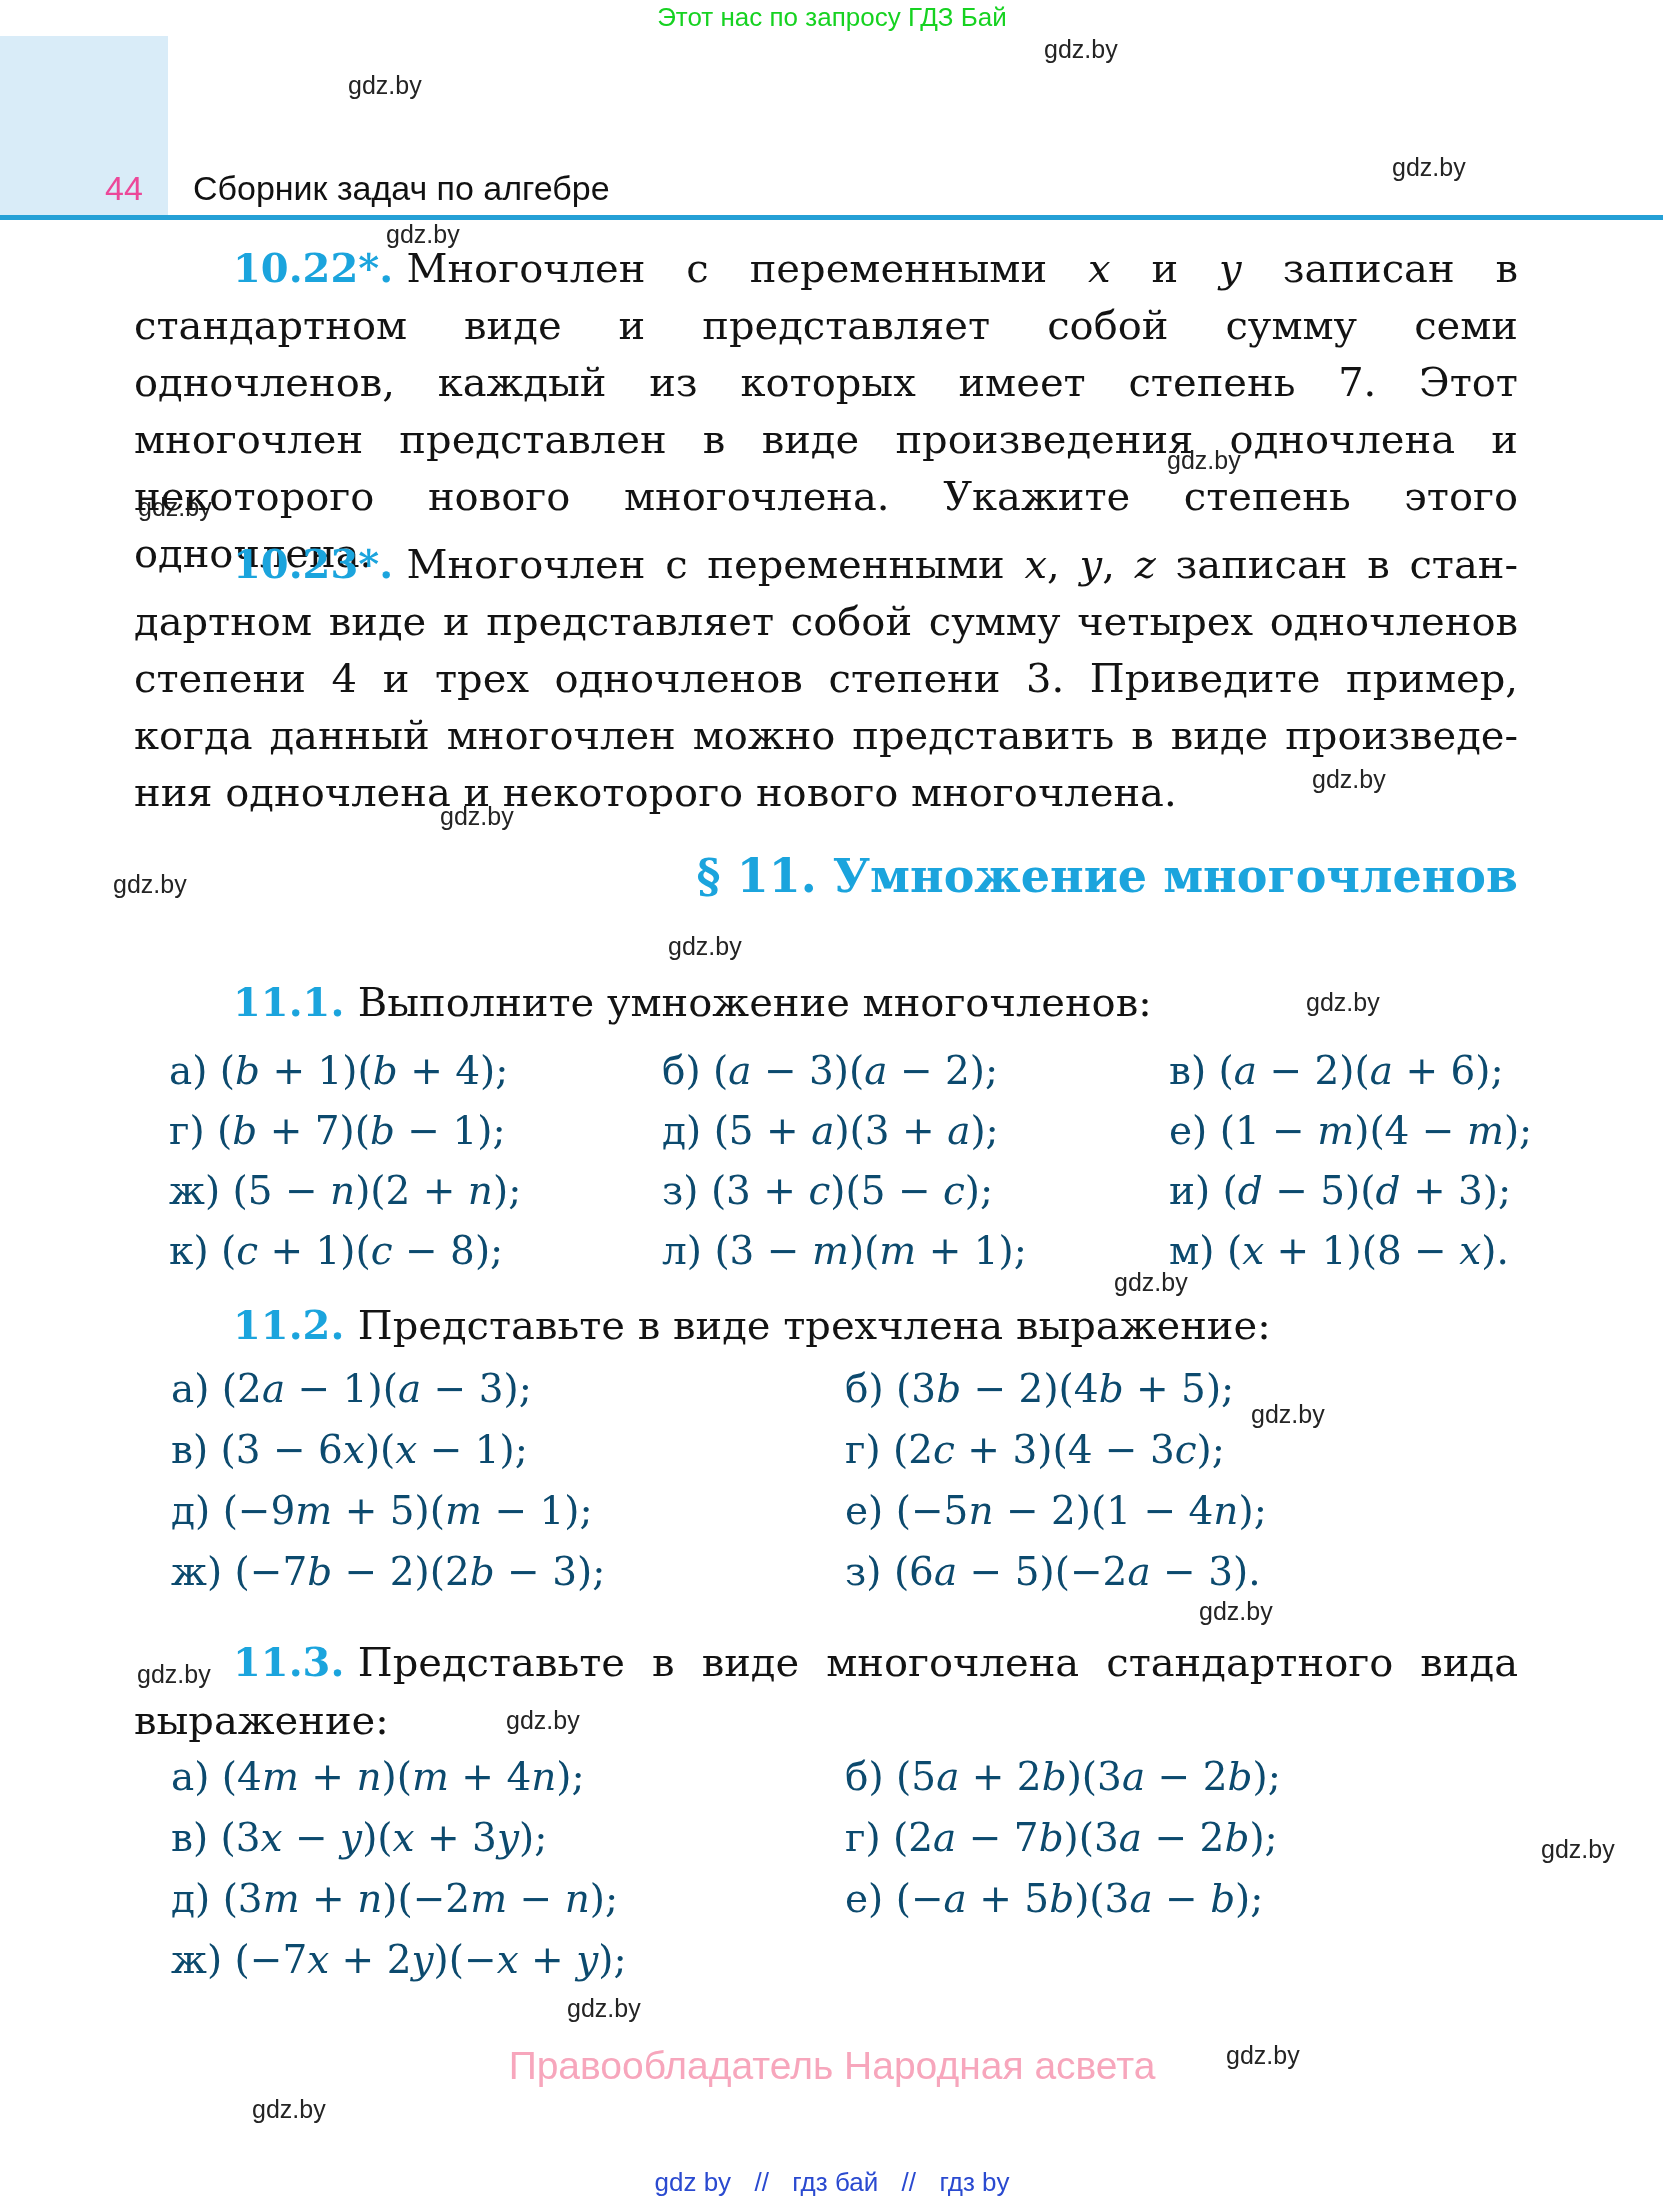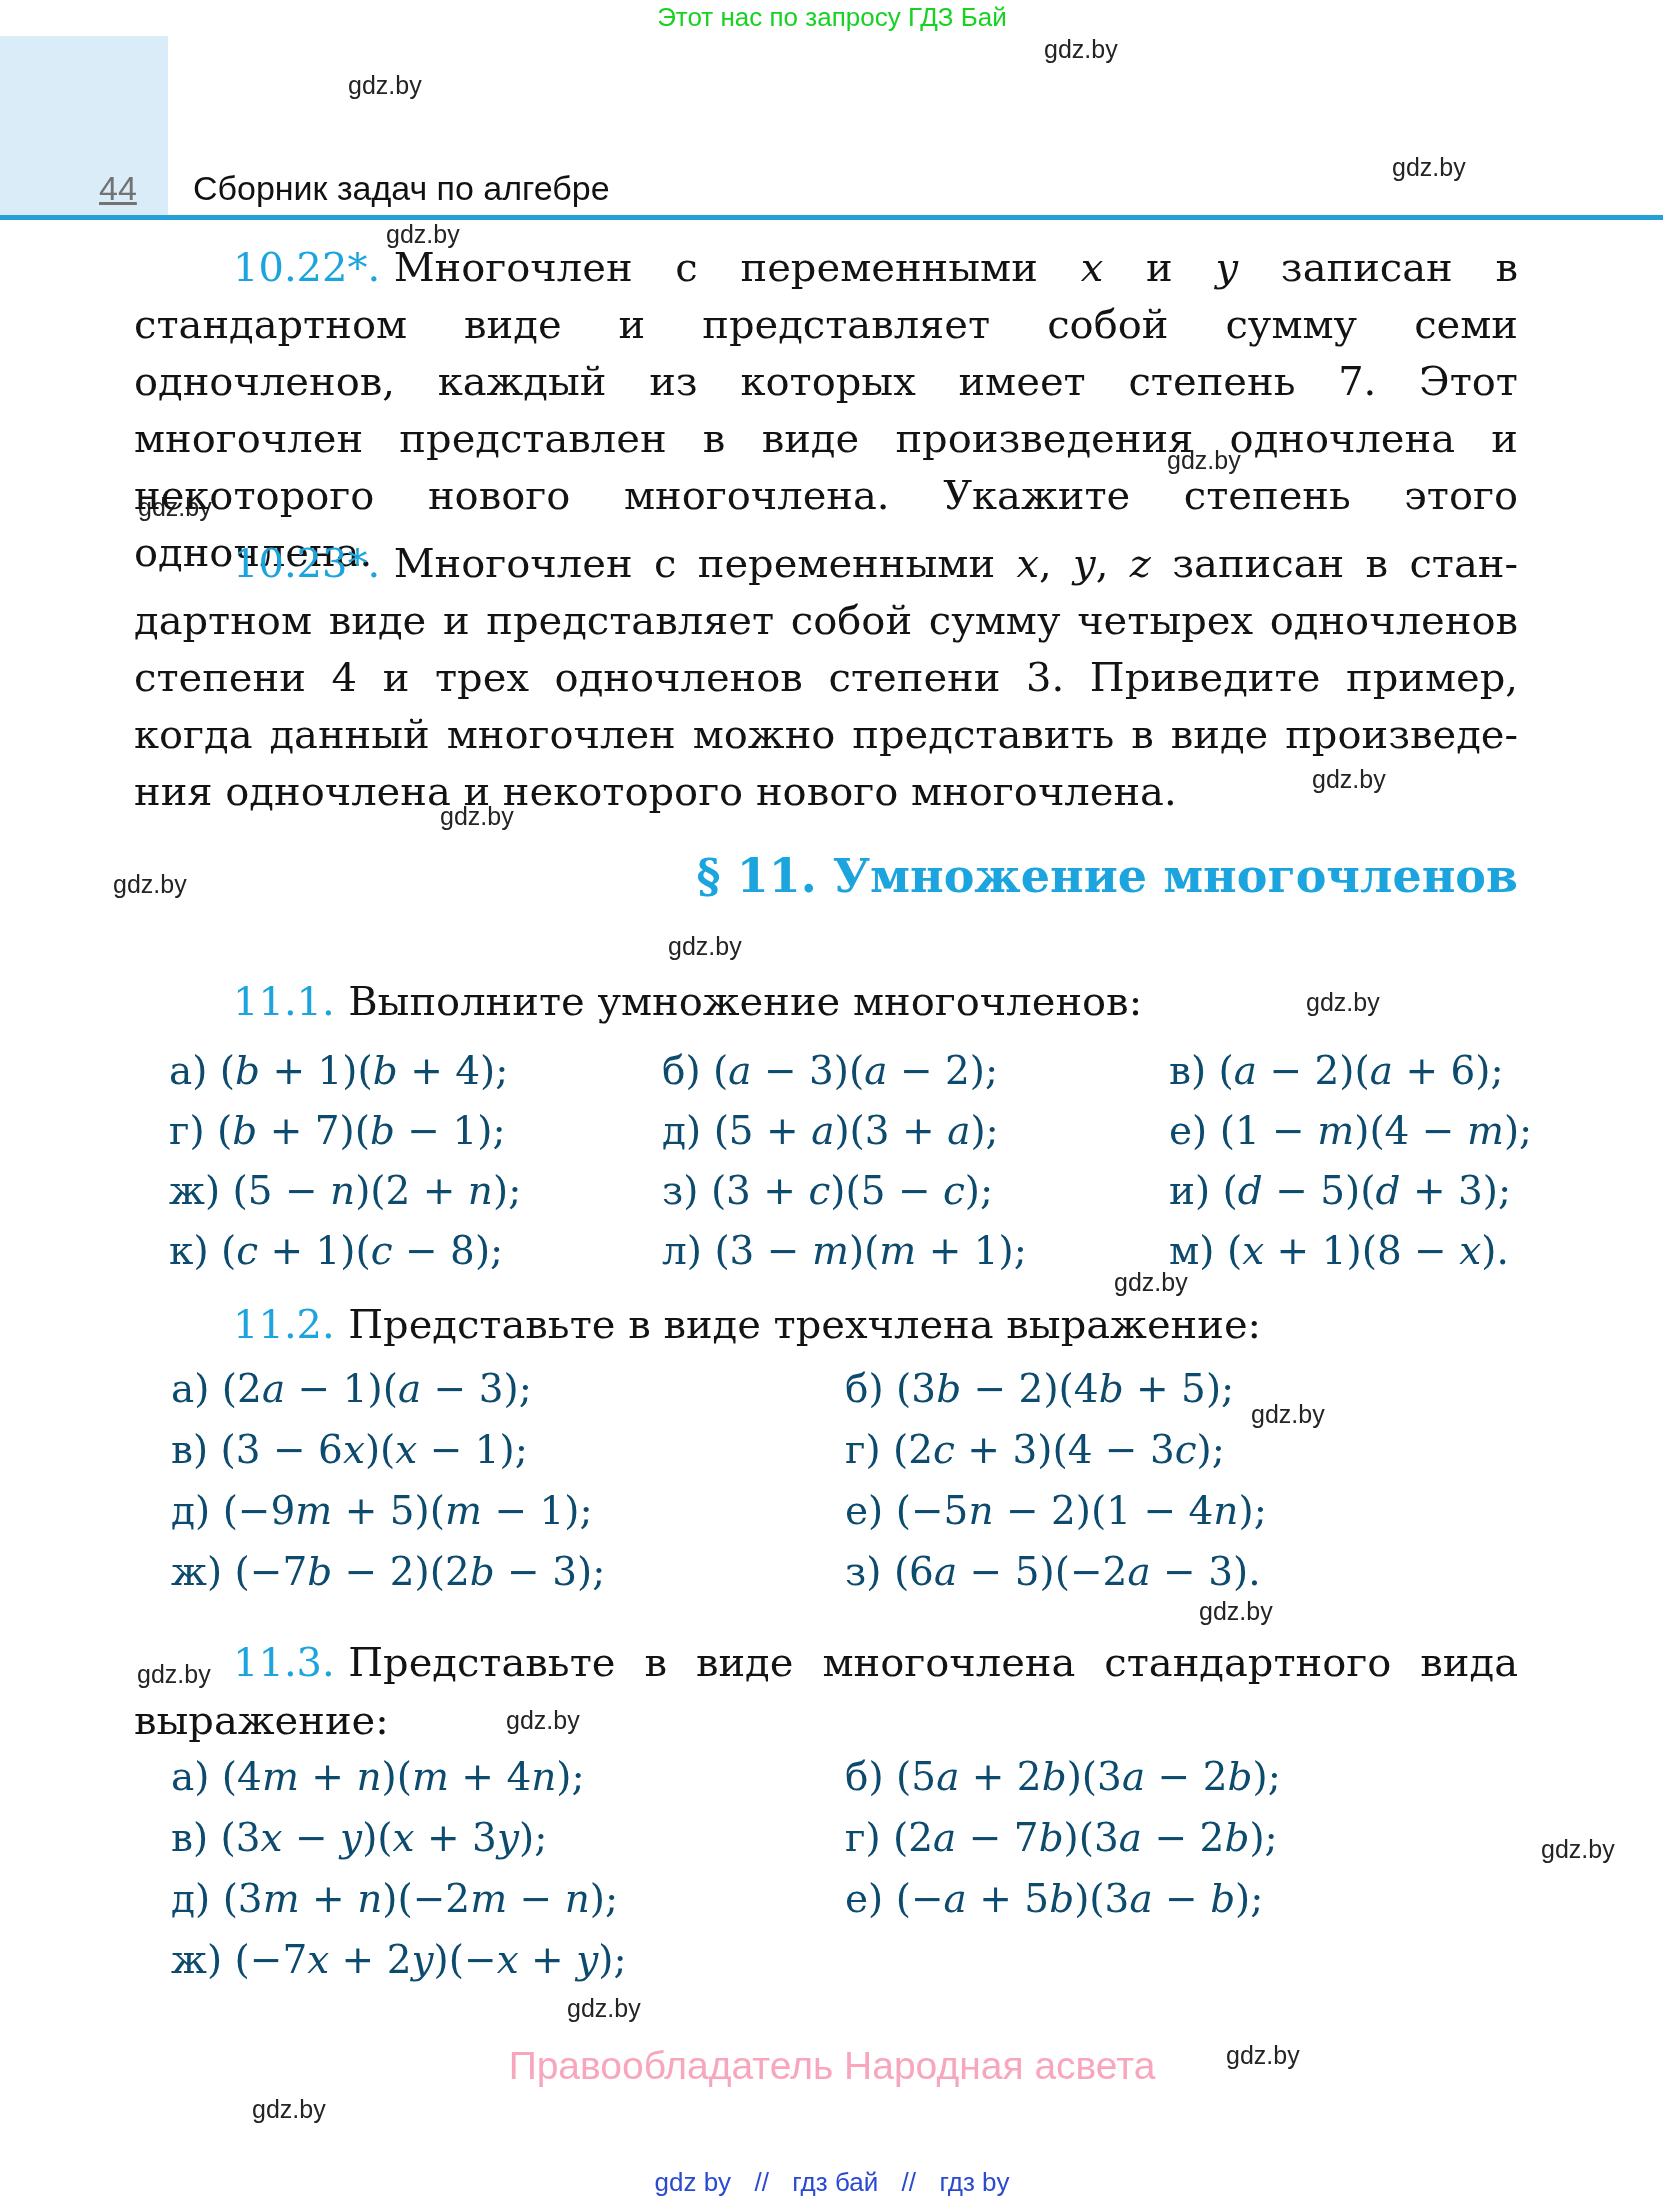--- a/index.html
+++ b/index.html
@@ -33,39 +33,39 @@
     font:25px "Liberation Sans","DejaVu Sans",sans-serif;
     color:var(--watermark_gray);
     white-space:nowrap;
   }
   
   .corner-box{
     position:absolute;left:0;top:36px;width:168px;height:179px;
     background:var(--header_box_blue);
   }
   .page-num{
-    position:absolute;left:99px;top:169px;
-    font:34px "Liberation Sans","DejaVu Sans",sans-serif;color:#737373;text-decoration:underline;
+    position:absolute;left:105px;top:169px;
+    font:34px "Liberation Sans","DejaVu Sans",sans-serif;color:#ec4899;
   }
   .book-title{
     position:absolute;left:193px;top:169px;
     font:34px "Liberation Sans","DejaVu Sans",sans-serif;color:#111;
   }
   .divider{
     position:absolute;left:0;top:215px;width:100%;height:5px;
     background:var(--divider_blue);
   }
   
   .para{
     position:absolute;left:134px;width:1384px;
     font-size:40px;line-height:57px;
     text-align:justify;text-indent:99px;
     color:#131313;
   }
-  .pnum{color:var(--accent_blue);font-weight:normal;margin-right:13.4px;}
+  .pnum{color:var(--accent_blue);font-weight:bold;margin-right:13.4px;}
   .section-heading{
     position:absolute;left:134px;top:849px;width:1384px;
     text-align:right;
     font-size:46px;font-weight:bold;
     color:var(--accent_blue);
     white-space:nowrap;
   }
   .intro{
     position:absolute;left:134px;width:1384px;
     font-size:40px;line-height:57px;

